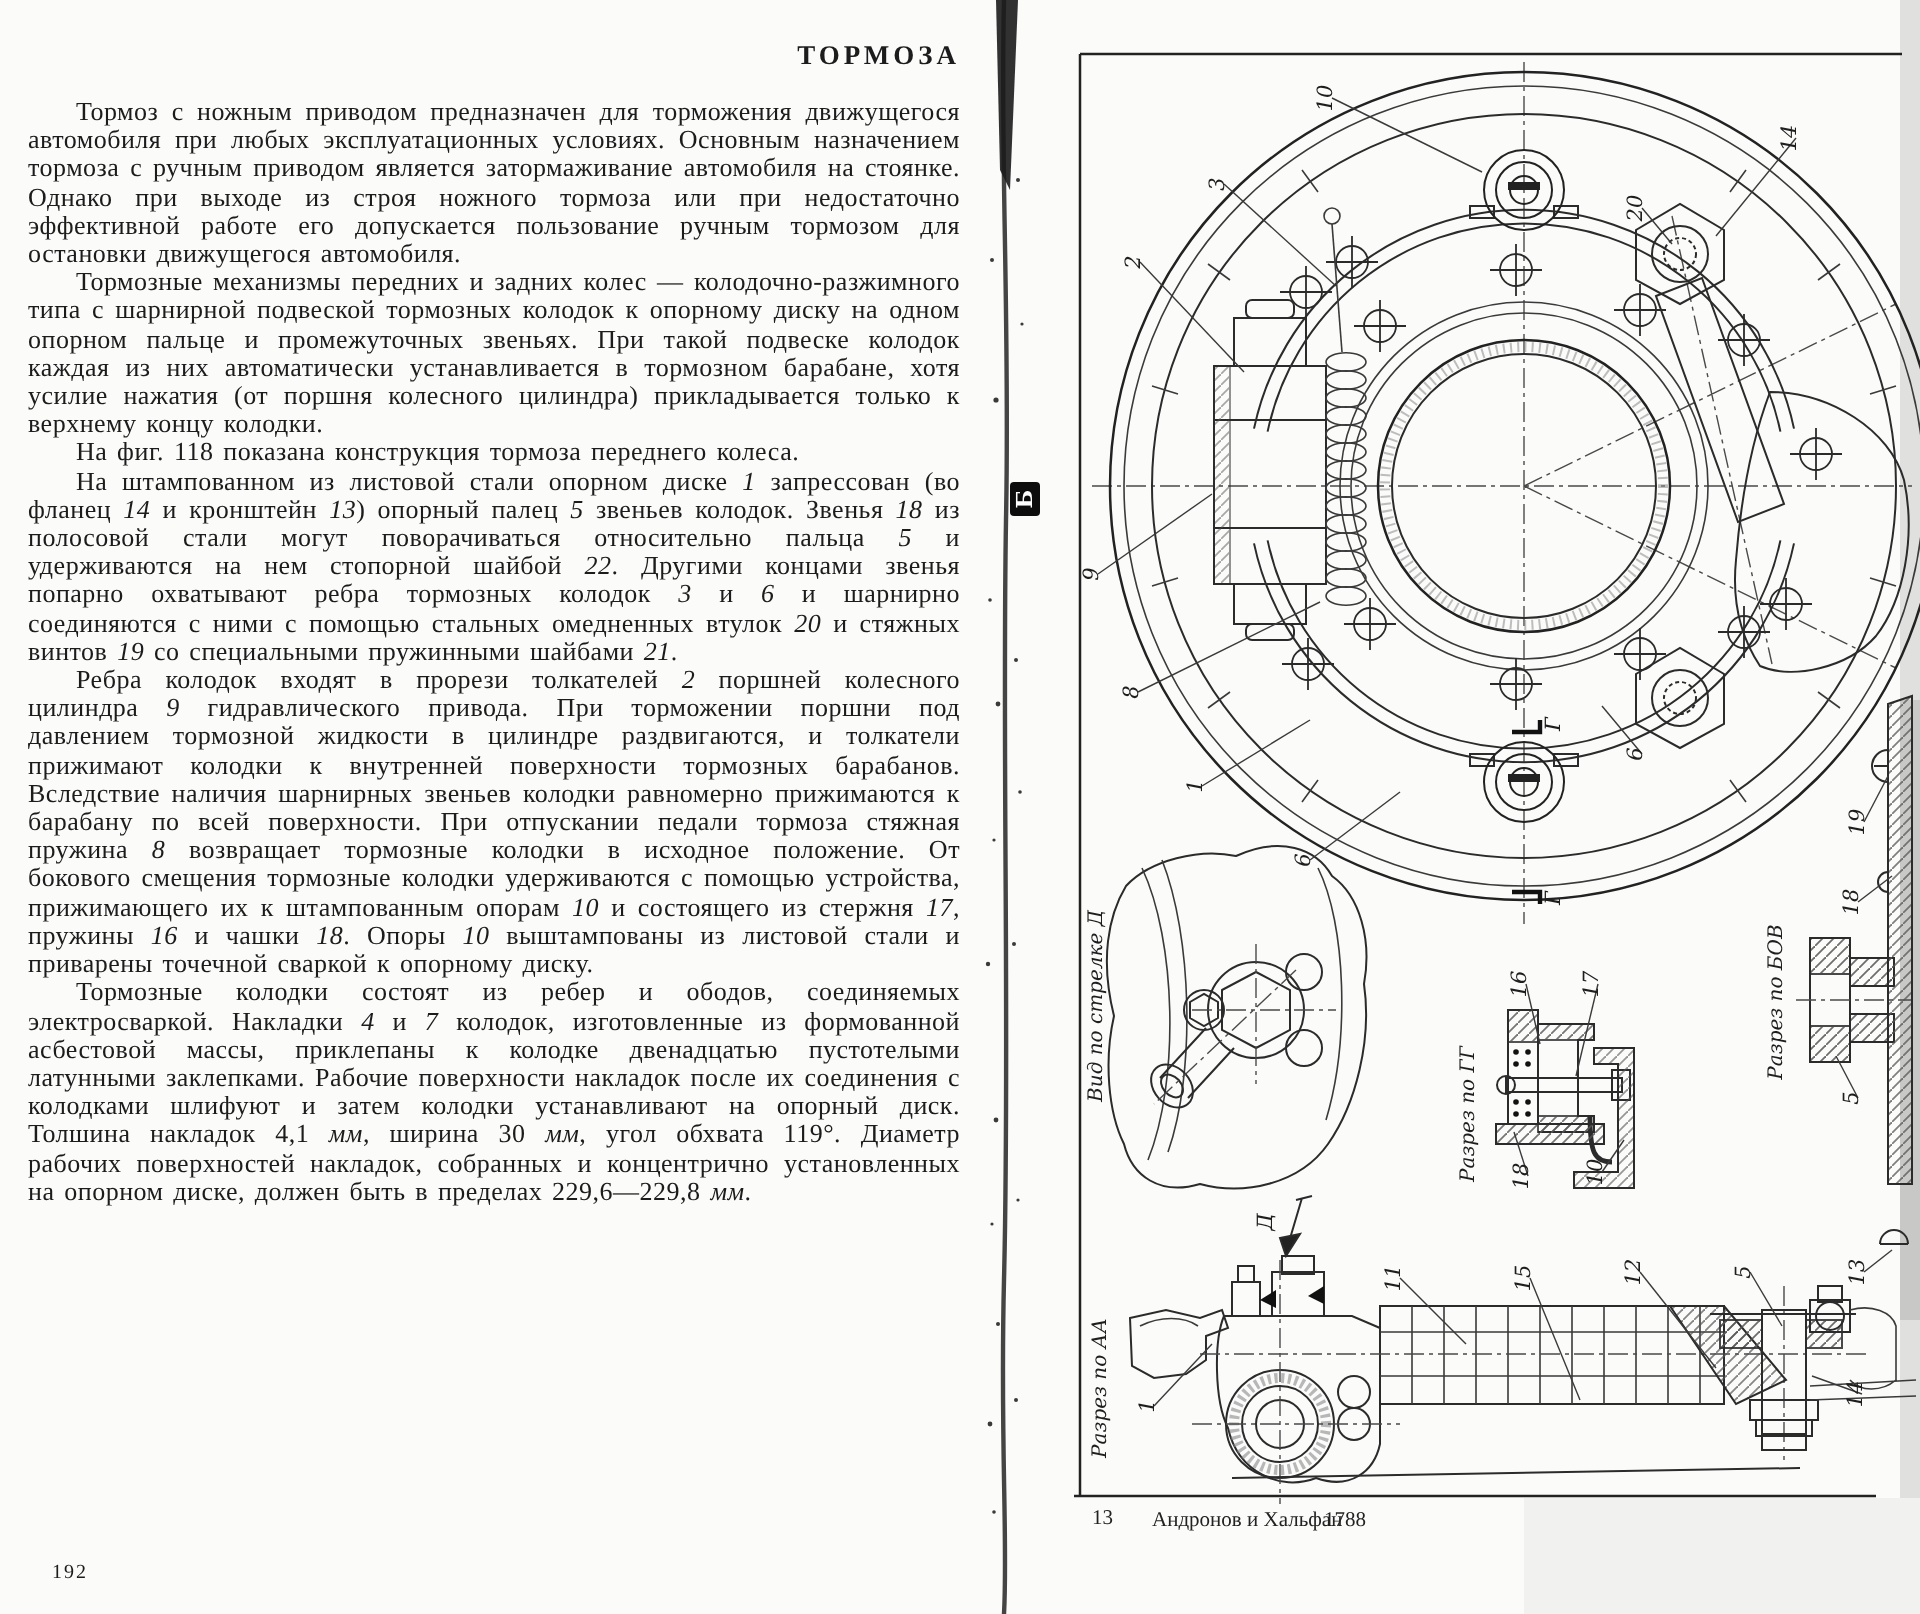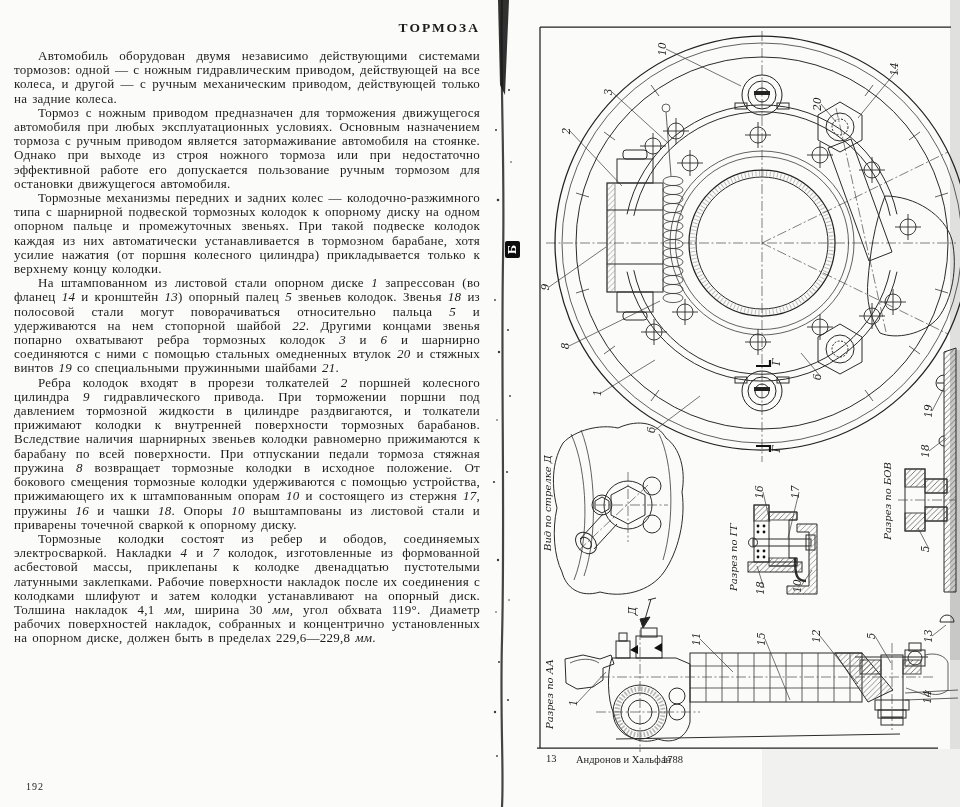--- a/index.html
+++ b/index.html
@@ -22,23 +22,23 @@
   .s08{stroke:#3a3a3a;fill:none;stroke-width:.8;}
   .s12{stroke:#222;fill:none;stroke-width:1.25;}
   .cl{stroke:#4a4a4a;stroke-width:.7;stroke-dasharray:10 2.5 2 2.5;fill:none;}
 </style>
 </head>
 <body>
 
 <div class="left-page">
   <div class="book-title">ТОРМОЗА</div>
   <div>
-      <div class="para ind"><span>Автомобиль оборудован двумя независимо действующими системами тормозов: одной — с ножным гидравлическим приводом, действующей на все колеса, и другой — с ручным механическим приводом, действующей только на задние колеса.</span></div>
       <div class="para ind"><span>Тормоз с ножным приводом предназначен для торможения движущегося автомобиля при любых эксплуатационных условиях. Основным назначением тормоза с ручным приводом является затормаживание автомобиля на стоянке. Однако при выходе из строя ножного тормоза или при недостаточно эффективной работе его допускается пользование ручным тормозом для остановки движущегося автомобиля.</span></div>
       <div class="para ind"><span>Тормозные механизмы передних и задних колес — колодочно-разжимного типа с шарнирной подвеской тормозных колодок к опорному диску на одном опорном пальце и промежуточных звеньях. При такой подвеске колодок каждая из них автоматически устанавливается в тормозном барабане, хотя усилие нажатия (от поршня колесного цилиндра) прикладывается только к верхнему концу колодки.</span></div>
+      <div class="para ind"><span>На фиг. 118 показана конструкция тормоза переднего колеса.</span></div>
       <div class="para ind"><span>На штампованном из листовой стали опорном диске </span><span class="it">1</span><span> запрессован (во фланец </span><span class="it">14</span><span> и кронштейн </span><span class="it">13</span><span>) опорный палец </span><span class="it">5</span><span> звеньев колодок. Звенья </span><span class="it">18</span><span> из полосовой стали могут поворачиваться относительно пальца </span><span class="it">5</span><span> и удерживаются на нем стопорной шайбой </span><span class="it">22</span><span>. Другими концами звенья попарно охватывают ребра тормозных колодок </span><span class="it">3</span><span> и </span><span class="it">6</span><span> и шарнирно соединяются с ними с помощью стальных омедненных втулок </span><span class="it">20</span><span> и стяжных винтов </span><span class="it">19</span><span> со специальными пружинными шайбами </span><span class="it">21</span><span>.</span></div>
       <div class="para ind"><span>Ребра колодок входят в прорези толкателей </span><span class="it">2</span><span> поршней колесного цилиндра </span><span class="it">9</span><span> гидравлического привода. При торможении поршни под давлением тормозной жидкости в цилиндре раздвигаются, и толкатели прижимают колодки к внутренней поверхности тормозных барабанов. Вследствие наличия шарнирных звеньев колодки равномерно прижимаются к барабану по всей поверхности. При отпускании педали тормоза стяжная пружина </span><span class="it">8</span><span> возвращает тормозные колодки в исходное положение. От бокового смещения тормозные колодки удерживаются с помощью устройства, прижимающего их к штампованным опорам </span><span class="it">10</span><span> и состоящего из стержня </span><span class="it">17</span><span>, пружины </span><span class="it">16</span><span> и чашки </span><span class="it">18</span><span>. Опоры </span><span class="it">10</span><span> выштампованы из листовой стали и приварены точечной сваркой к опорному диску.</span></div>
       <div class="para ind"><span>Тормозные колодки состоят из ребер и ободов, соединяемых электросваркой. Накладки </span><span class="it">4</span><span> и </span><span class="it">7</span><span> колодок, изготовленные из формованной асбестовой массы, приклепаны к колодке двенадцатью пустотелыми латунными заклепками. Рабочие поверхности накладок после их соединения с колодками шлифуют и затем колодки устанавливают на опорный диск. Толшина накладок 4,1 </span><span class="it">мм</span><span>, ширина 30 </span><span class="it">мм</span><span>, угол обхвата 119°. Диаметр рабочих поверхностей накладок, собранных и концентрично установленных на опорном диске, должен быть в пределах 229,6—229,8 </span><span class="it">мм</span><span>.</span></div>
     </div>
 </div>
 <div class="pageno">192</div>
 
 <svg width="960" height="807" viewBox="0 0 960 807" style="position:absolute;left:0;top:0;" xmlns="http://www.w3.org/2000/svg">
   <defs>
     <pattern id="h1" width="5.5" height="5.5" patternUnits="userSpaceOnUse">

